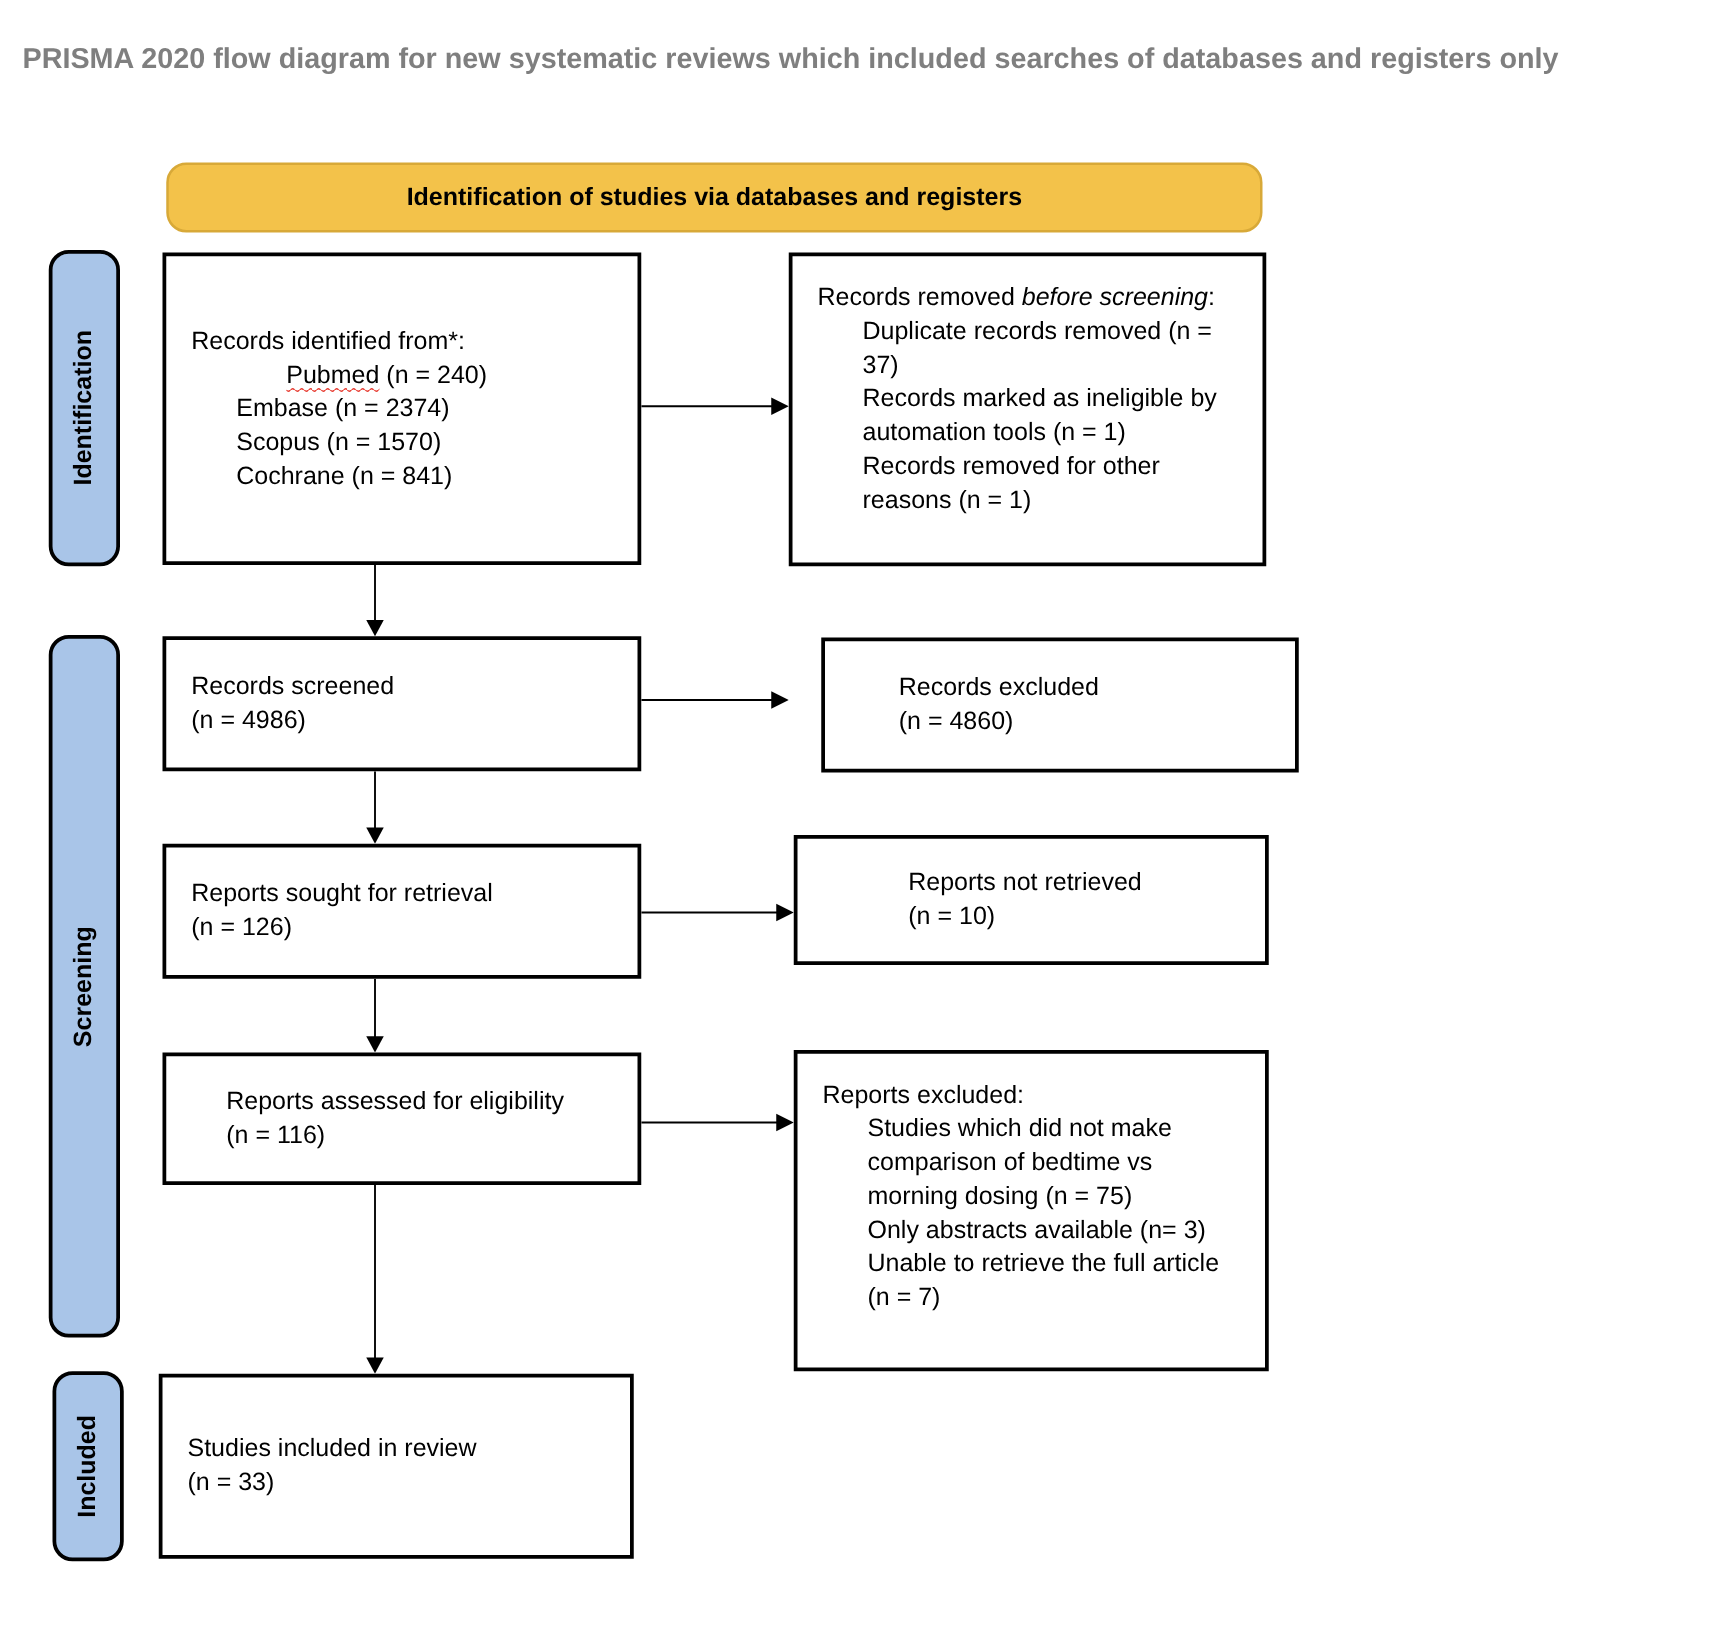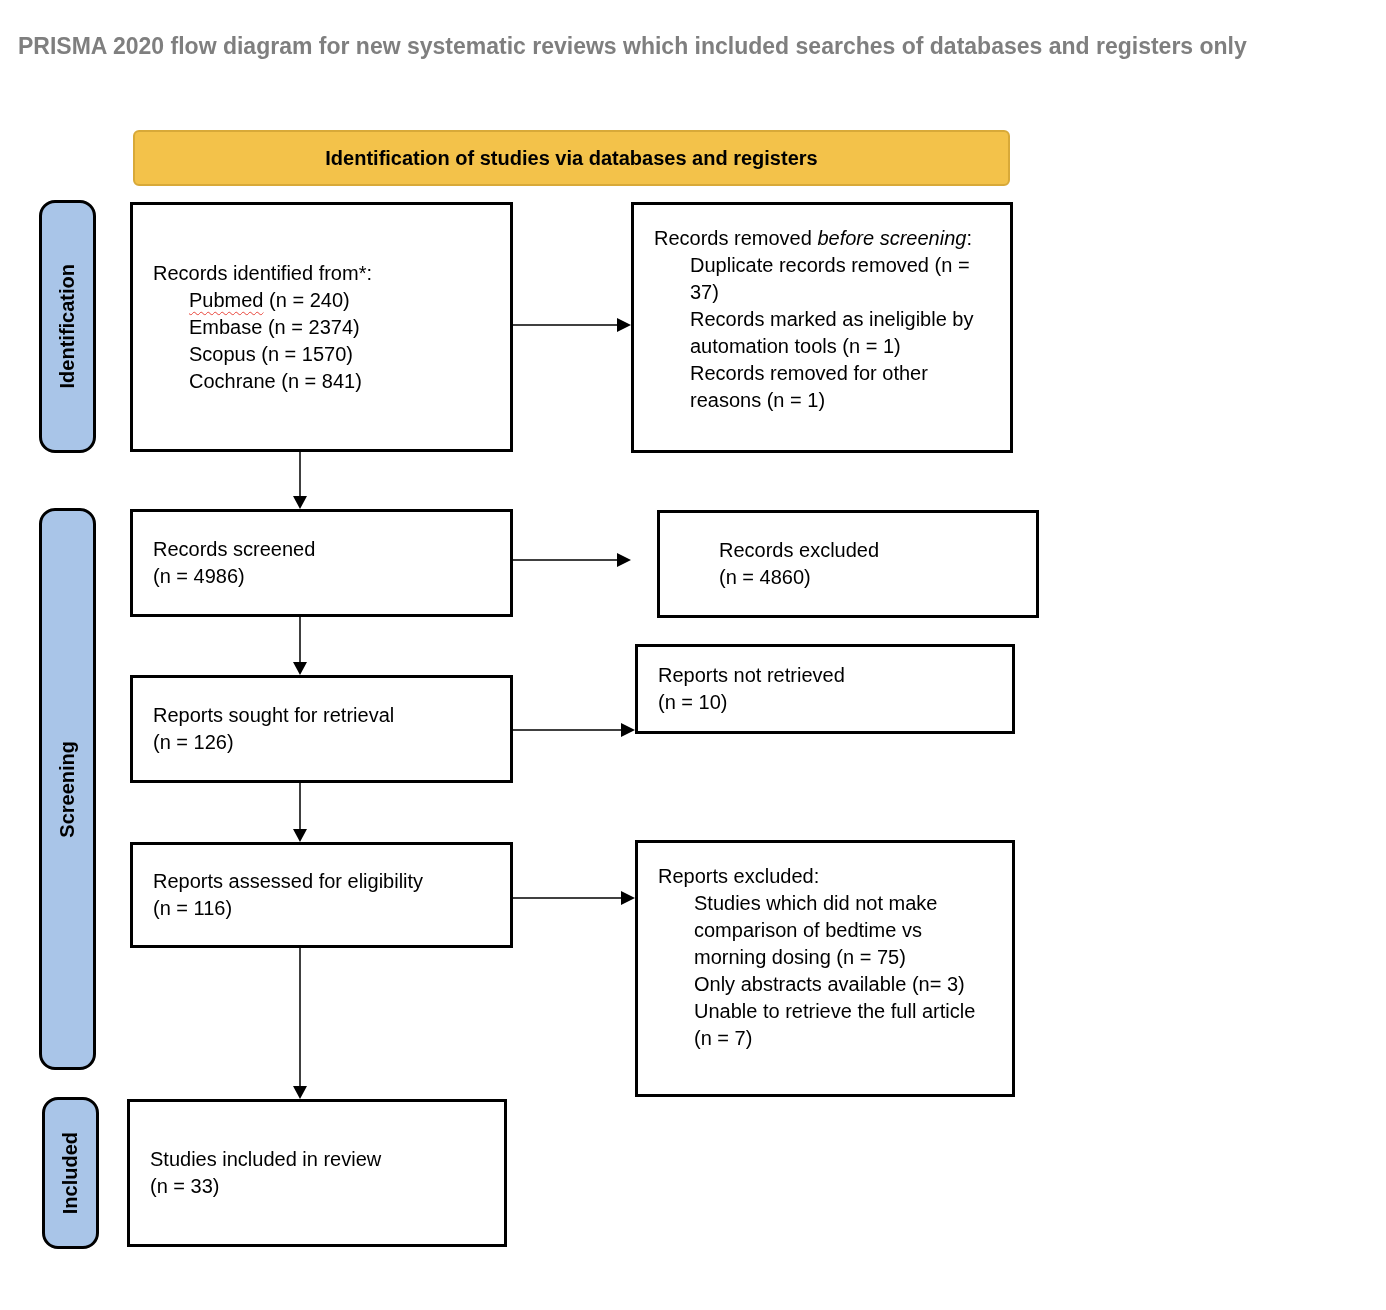--- a/index.html
+++ b/index.html
@@ -22,21 +22,21 @@
   }
   .banner {
     position: absolute;
     left: 133px;
     top: 130px;
     width: 877px;
     height: 56px;
     box-sizing: border-box;
     background: #F3C24A;
     border: 2.5px solid #D8A938;
-    border-radius: 6px;
+    border-radius: 16px;
     display: flex;
     align-items: center;
     justify-content: center;
     font-size: 20px;
     font-weight: bold;
   }
   .stage {
     position: absolute;
     width: 57px;
     box-sizing: border-box;
@@ -69,20 +69,21 @@
     justify-content: center;
   }
   .box.vtop .pad { padding-top: 20px; }
   .indent { margin-left: 36px; }
   .squiggle {
     text-decoration-line: underline;
     text-decoration-style: wavy;
     text-decoration-color: #E8443A;
     text-decoration-thickness: 1px;
     text-underline-offset: 4px;
+    margin-left: 40px;
   }
   .em { font-style: italic; }
   svg.arrow { position: absolute; display: block; }
 </style>
 </head>
 <body>
 
 <div class="canvas">
 
   <div class="title">PRISMA 2020 flow diagram for new systematic reviews which included searches of databases and registers only</div>
@@ -132,28 +133,28 @@
       <div>(n = 4860)</div>
     </div>
   </div>
 
   <div class="box vcenter" style="left:130px; top:675px; width:383px; height:108px;">
     <div class="pad">
       <div>Reports sought for retrieval</div>
       <div>(n = 126)</div>
     </div>
   </div>
-  <div class="box vcenter" style="left:635px; top:644px; width:380px; height:90px;">
+  <div class="box vcenter" style="left:635px; top:668px; width:380px; height:104px;align-items:center;">
     <div class="pad">
       <div>Reports not retrieved</div>
       <div>(n = 10)</div>
     </div>
   </div>
 
-  <div class="box vcenter" style="left:130px; top:842px; width:383px; height:106px;">
+  <div class="box vcenter" style="left:130px; top:842px; width:383px; height:106px;padding-left:28px;">
     <div class="pad">
       <div>Reports assessed for eligibility</div>
       <div>(n = 116)</div>
     </div>
   </div>
   <div class="box vtop" style="left:635px; top:840px; width:380px; height:257px;">
     <div class="pad">
       <div>Reports excluded:</div>
       <div class="indent">Studies which did not make comparison of bedtime vs morning dosing (n = 75)</div>
       <div class="indent">Only abstracts available (n= 3)</div>

